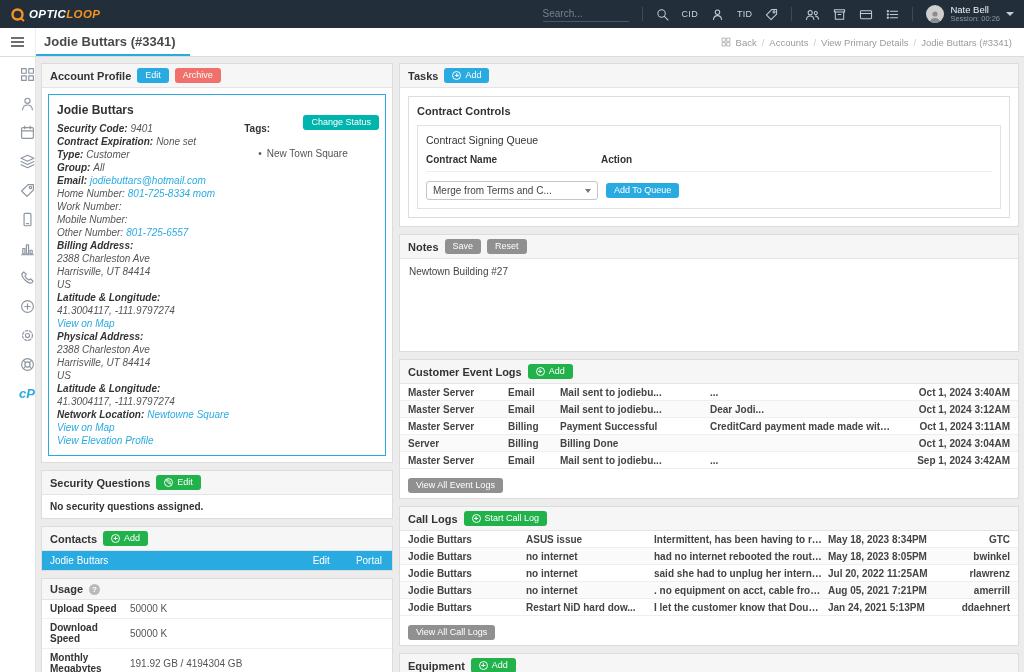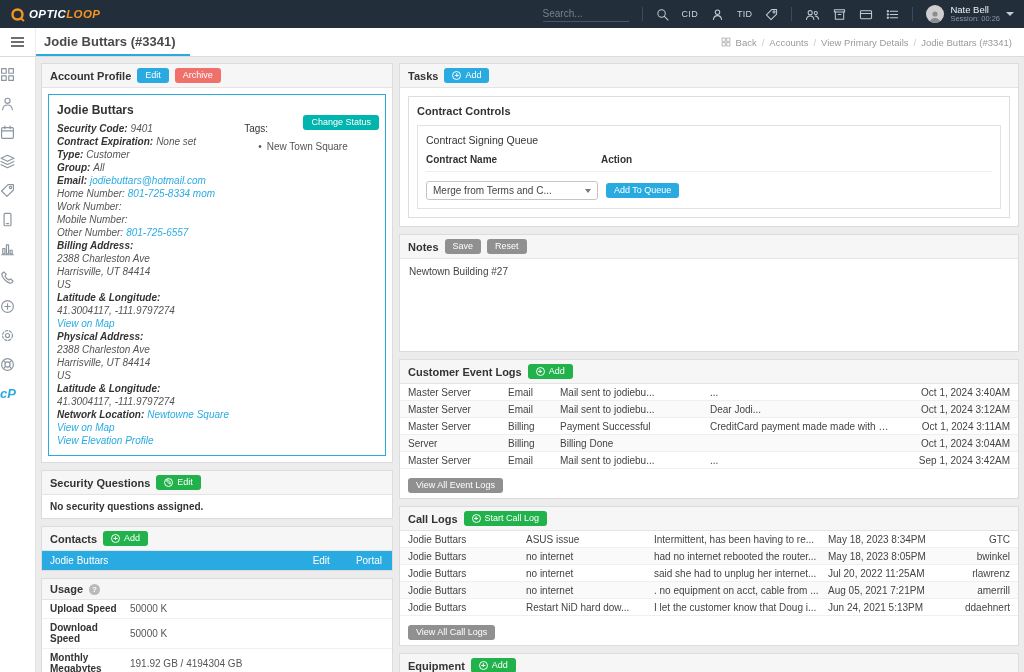--- a/index.html
+++ b/index.html
@@ -34,21 +34,21 @@
   .burger { width:36px; display:flex; flex-direction:column; justify-content:center; align-items:center; gap:2px; cursor:pointer; border-right:1px solid #eee; }
   .burger i { display:block; width:13px; height:2px; background:#6f6f6f; }
   .page-title { display:flex; align-items:center; padding:0 14px 0 8px; font-size:13px; font-weight:700; color:#4a4a4a; border-bottom:2px solid var(--accent-blue,#29abe2); }
   .crumbs { margin-left:auto; display:flex; align-items:center; font-size:9.5px; color:#9a9a9a; padding-right:12px; gap:5px; }
   .crumbs svg { stroke:#a8a8a8; fill:none; stroke-width:1.1; }
   .crumb-list { display:inline-flex; align-items:center; }
   .ci { cursor:pointer; white-space:nowrap; }
   .ci + .ci::before { content:"/"; margin:0 5px; color:#c9c9c9; }
 
   
-  .sidebar { grid-column:1; grid-row:3; background:#fff; border-right:1px solid #e3e3e3; display:flex; flex-direction:column; align-items:flex-start; padding-top:10px; gap:14px; }
+  .sidebar { grid-column:1; grid-row:3; background:#fff; border-right:1px solid #e3e3e3; display:flex; flex-direction:column; align-items:flex-end; padding-top:10px; gap:14px; }
   .sb-ic { display:inline-flex; cursor:pointer; }
   .sb-ic svg { stroke:#8c96a1; fill:none; stroke-width:1.1; stroke-linecap:round; stroke-linejoin:round; }
   .cp-logo { color:var(--accent-blue,#29abe2); font-weight:700; font-style:italic; font-size:13px; cursor:pointer; }
 
   
   .content { grid-column:2; grid-row:3; display:flex; gap:6px; padding:6px 5px; overflow:hidden; }
   .col-left { width:352px; flex:none; }
   .col-right { flex:1; min-width:0; }
 
   .sect { background:#fff; border:1px solid #dcdcdc; margin-bottom:7px; }
@@ -65,29 +65,29 @@
 
   
   .pcard { border:1px solid var(--accent-blue,#29abe2); margin:6px; padding:8px; position:relative; display:flex; gap:8px; }
   .pcard-left { flex:1.35; min-width:0; }
   .pcard-right { flex:1; min-width:0; padding-top:20px; }
   .pname { font-size:12px; font-weight:700; color:#333; margin-bottom:5px; }
   .frow { font-size:10px; line-height:13px; color:#555; white-space:nowrap; overflow:hidden;font-style:italic; }
   .flabel { font-weight:700; color:#333; margin-right:3px; }
   .flabel.plain { font-weight:400; color:#555; }
   .link { color:var(--accent-blue,#29abe2); cursor:pointer; }
-  .tags-label { font-size:10px; font-weight:400; color:#333; margin-bottom:7px; }
+  .tags-label { font-size:10px; font-weight:700; color:#333; margin-bottom:14px; }
   .tag-item { font-size:10px; color:#555; padding-left:14px; }
   .tag-item .bullet { margin-right:5px; }
   .change-status { position:absolute; top:20px; right:6px; }
 
   
   .trow { display:flex; align-items:center; padding:2px 8px; border-bottom:1px solid #efefef; font-size:10px; color:#444; min-height:17px; cursor:pointer; }
   .tbl .trow:nth-of-type(even) { background:#fafafa; }
-  .c { white-space:nowrap; overflow:hidden; text-overflow:ellipsis; padding-right:6px; }
+  .c { white-space:nowrap; overflow:hidden; text-overflow:ellipsis; padding-right:6px;font-weight:bold; }
   .el1{width:100px;} .el2{width:52px;} .el3{width:150px;} .el4{flex:1;} .el5{width:112px;text-align:right;padding-right:0;}
   .cl1{width:118px;} .cl2{width:128px;} .cl3{flex:1;} .cl4{width:120px;} .cl5{width:62px;text-align:right;padding-right:0;}
   .viewall { padding:5px 8px; }
 
   
   .contact-row { display:flex; align-items:center; background:var(--accent-blue,#29abe2); color:#fff; font-size:10px; padding:4px 10px 4px 8px; gap:26px; }
   .contact-name { flex:1; }
 
   
   .urow { display:flex; align-items:center; padding:3px 8px; border-bottom:1px solid #f0f0f0; font-size:10px; color:#555; }
@@ -534,21 +534,21 @@
               <span class="c cl2">no internet</span>
               <span class="c cl3">. no equipment on acct, cable from ...</span>
               <span class="c cl4">Aug 05, 2021 7:21PM</span>
               <span class="c cl5">amerrill</span>
             </div>
 
             <div class="trow">
               <span class="c cl1">Jodie Buttars</span>
               <span class="c cl2">Restart NiD hard dow...</span>
               <span class="c cl3">I let the customer know that Doug i...</span>
-              <span class="c cl4">Jun 24, 2021 5:13PM</span>
+              <span class="c cl4">Jan 24, 2021 5:13PM</span>
               <span class="c cl5">ddaehnert</span>
             </div>
           </div>
         <div class="viewall"><button class="btn btn-gray">View All Call Logs</button></div>
       </section>
 
       <section class="sect">
         <div class="sect-head">
           <span>Equipment</span>
           <button class="btn btn-green">

